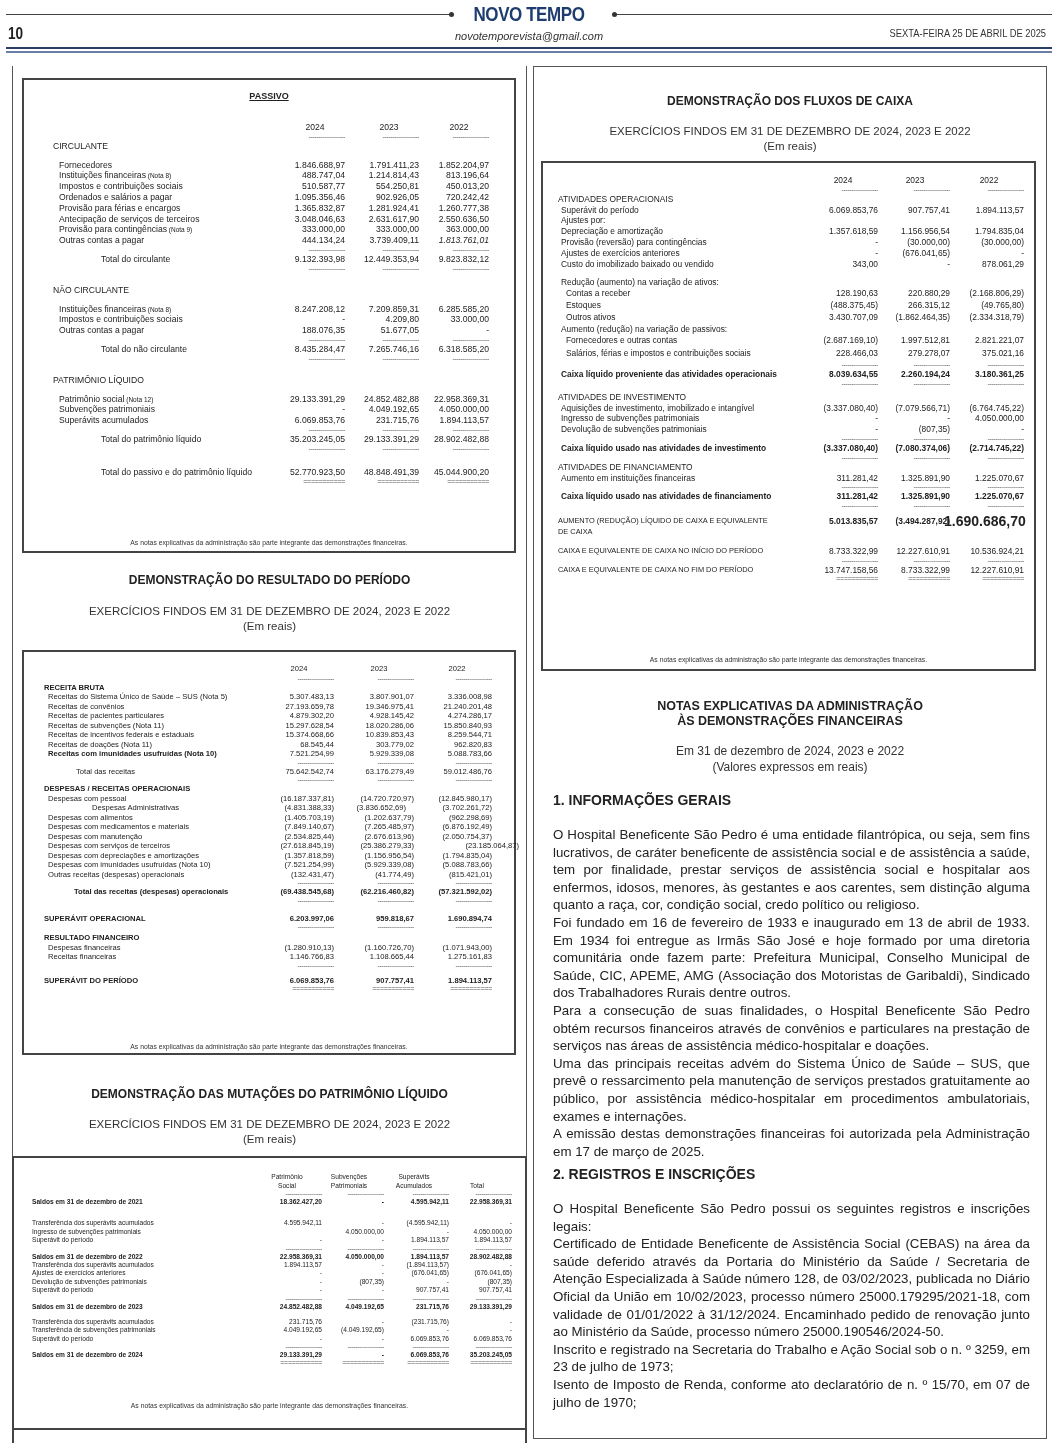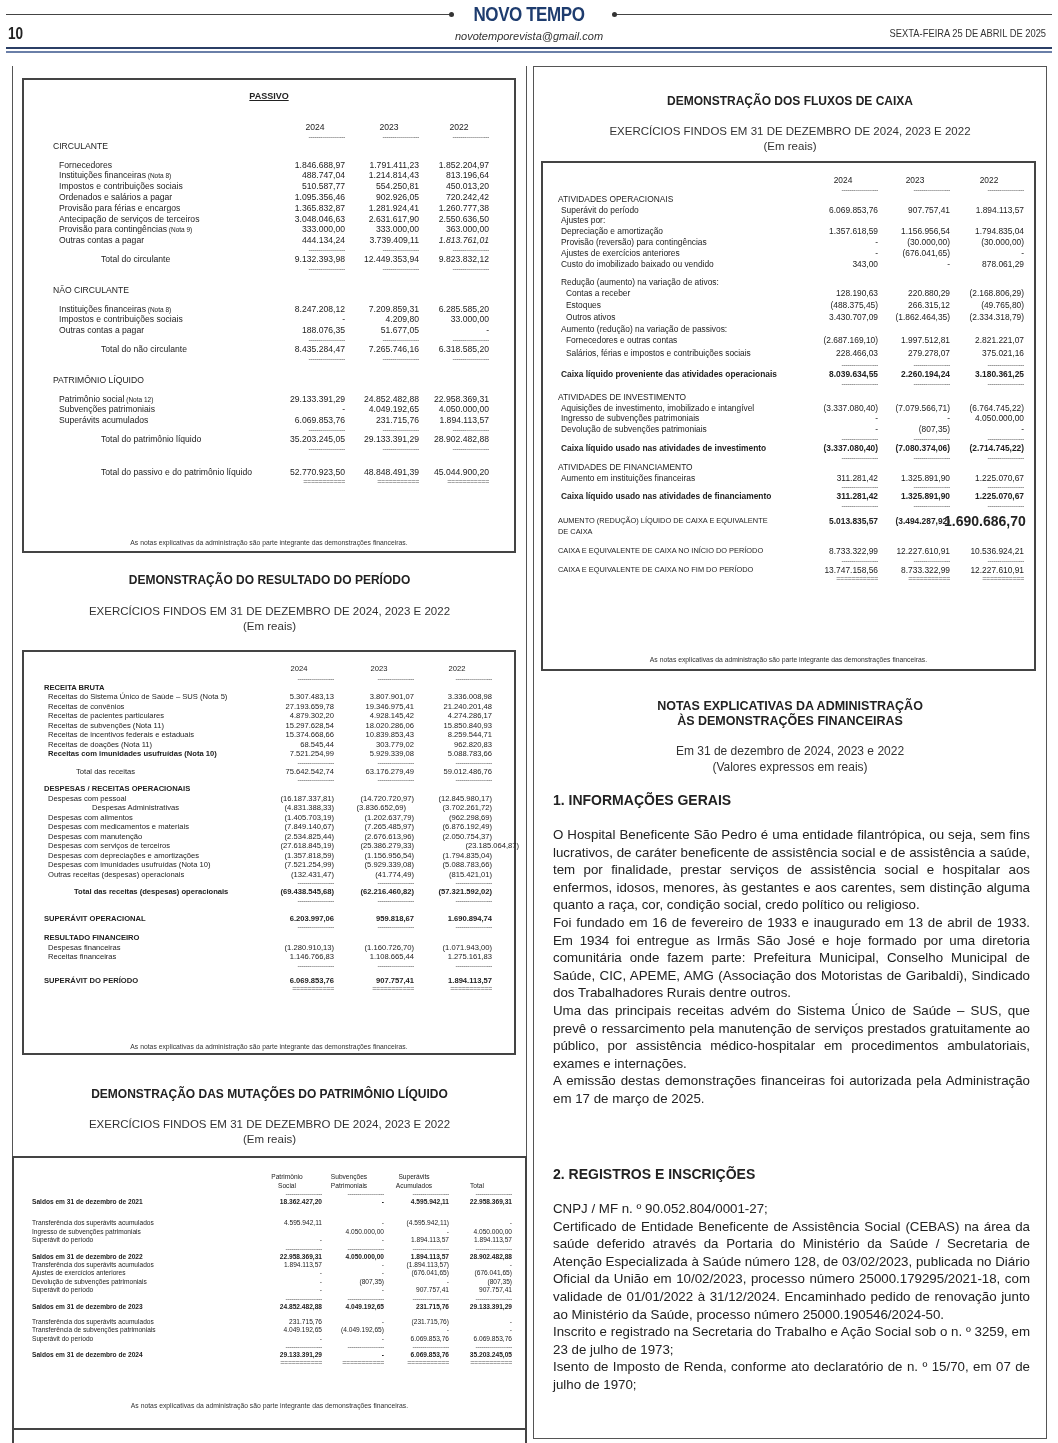--- a/index.html
+++ b/index.html
@@ -785,22 +785,23 @@
 </div>
 
 <div class="sect-title" style="top:699px;left:533px;width:514px;font-size:12.5px;">NOTAS EXPLICATIVAS DA ADMINISTRAÇÃO</div>
 <div class="sect-title" style="top:714px;left:533px;width:514px;font-size:12.5px;">ÀS DEMONSTRAÇÕES FINANCEIRAS</div>
 <div class="sect-sub" style="top:744px;left:533px;width:514px;font-size:12px;">Em 31 de dezembro de 2024, 2023 e 2022</div>
 <div class="sect-sub" style="top:760px;left:533px;width:514px;font-size:12px;">(Valores expressos em reais)</div>
 <div class="h2" style="top:792px;">1. INFORMAÇÕES GERAIS</div>
 <div class="prose" id="sec1" style="top:826px;">
     <p>O Hospital Beneficente São Pedro é uma entidade filantrópica, ou seja, sem fins lucrativos, de caráter beneficente de assistência social e de assistência a saúde, tem por finalidade, prestar serviços de assistência social e hospitalar aos enfermos, idosos, menores, às gestantes e aos carentes, sem distinção alguma quanto a raça, cor, condição social, credo político ou religioso.</p>
     <p>Foi fundado em 16 de fevereiro de 1933 e inaugurado em 13 de abril de 1933. Em 1934 foi entregue as Irmãs São José e hoje formado por uma diretoria comunitária onde fazem parte: Prefeitura Municipal, Conselho Municipal de Saúde, CIC, APEME, AMG (Associação dos Motoristas de Garibaldi), Sindicado dos Trabalhadores Rurais dentre outros.</p>
+    <p>Para a consecução de suas finalidades, o Hospital Beneficente São Pedro obtém recursos financeiros através de convênios e particulares na prestação de serviços nas áreas de assistência médico-hospitalar e doações.</p>
     <p>Uma das principais receitas advém do Sistema Único de Saúde – SUS, que prevê o ressarcimento pela manutenção de serviços prestados gratuitamente ao público, por assistência médico-hospitalar em procedimentos ambulatoriais, exames e internações.</p>
     <p>A emissão destas demonstrações financeiras foi autorizada pela Administração em 17 de março de 2025.</p>
   </div>
 <div class="h2" style="top:1166px;">2. REGISTROS E INSCRIÇÕES</div>
 <div class="prose" id="sec2" style="top:1200px;">
-    <p>CNPJ / MF n. º 90.052.804/0001-27;</p>
+    <p>O Hospital Beneficente São Pedro possui os seguintes registros e inscrições legais:</p>
     <p>Certificado de Entidade Beneficente de Assistência Social (CEBAS) na área da saúde deferido através da Portaria do Ministério da Saúde / Secretaria de Atenção Especializada à Saúde número 128, de 03/02/2023, publicada no Diário Oficial da União em 10/02/2023, processo número 25000.179295/2021-18, com validade de 01/01/2022 à 31/12/2024. Encaminhado pedido de renovação junto ao Ministério da Saúde, processo número 25000.190546/2024-50.</p>
     <p>Inscrito e registrado na Secretaria do Trabalho e Ação Social sob o n. º 3259, em 23 de julho de 1973;</p>
     <p>Isento de Imposto de Renda, conforme ato declaratório de n. º 15/70, em 07 de julho de 1970;</p>
   </div>
 
 </body></html>

